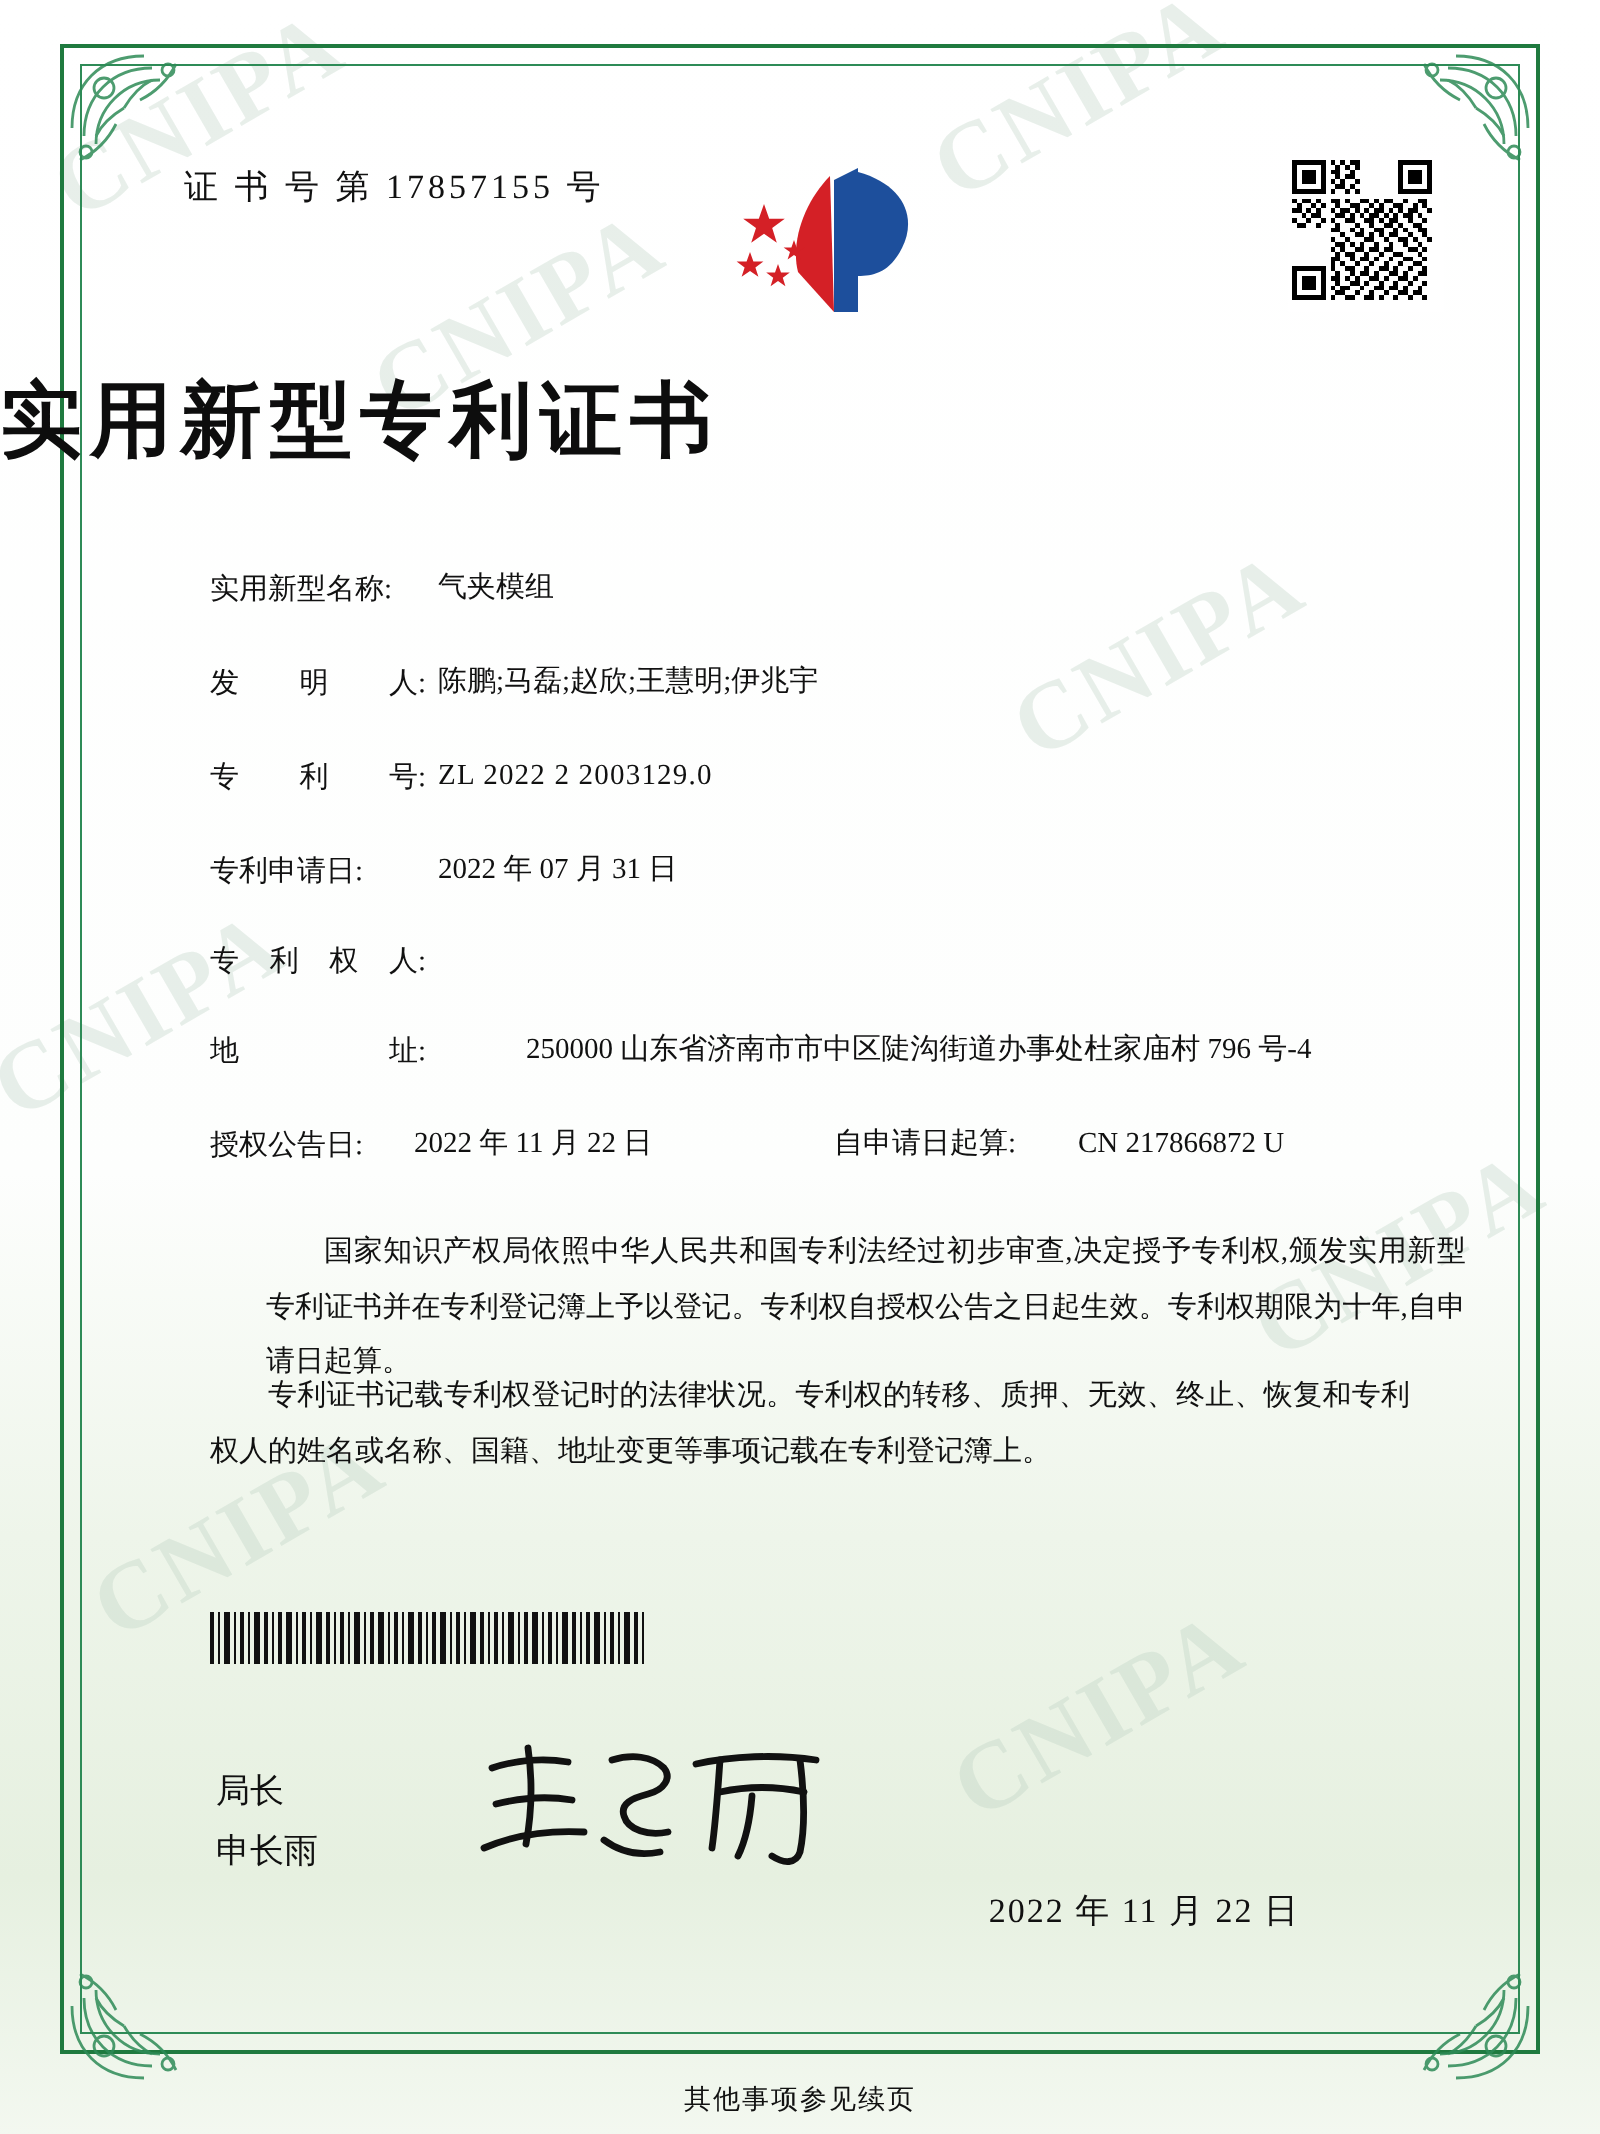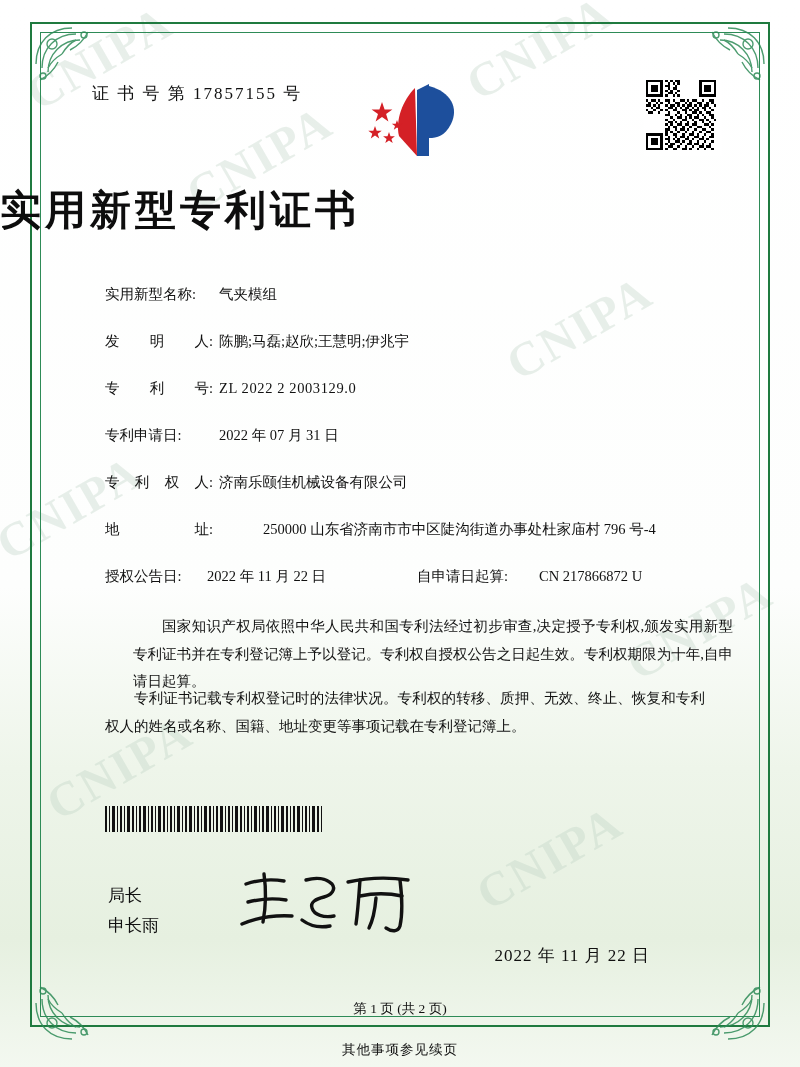--- a/index.html
+++ b/index.html
@@ -532,21 +532,20 @@
     </div>
 
     <div class="frow">
       <div class="flabel">
         <span class="ch">专</span>
         <span class="ch">利</span>
         <span class="ch">权</span>
         <span class="ch">人:</span>
       </div>
       <div class="fsep"></div>
-      <div class="fvalue">济南乐颐佳机械设备有限公司</div>
     </div>
 
     <div class="frow">
       <div class="flabel">
         <span class="ch">地</span>
         <span class="ch">址:</span>
       </div>
       <div class="fsep"></div>
       <div class="fvalue" style="max-width:420px;margin-left:44px;">250000  山东省济南市市中区陡沟街道办事处杜家庙村 796 号-4</div>
     </div>
@@ -647,16 +646,15 @@
       <path d="M112 16 C130 12 152 11 172 14"></path>
       <path d="M124 14 C123 28 122 44 120 58"></path>
       <path d="M124 30 C138 27 152 27 166 30"></path>
       <path d="M164 14 C166 30 167 46 164 60 C162 66 156 66 150 62"></path>
       <path d="M140 32 C139 44 137 54 133 62"></path>
     </svg>
   </div>
 
   <div class="sig-date">2022 年 11 月 22 日</div>
 
-  <div class="page-num">第 1 页 (共 2 页)</div>
   <div class="footnote">其他事项参见续页</div>
 
 </div>
 
 </body></html>

